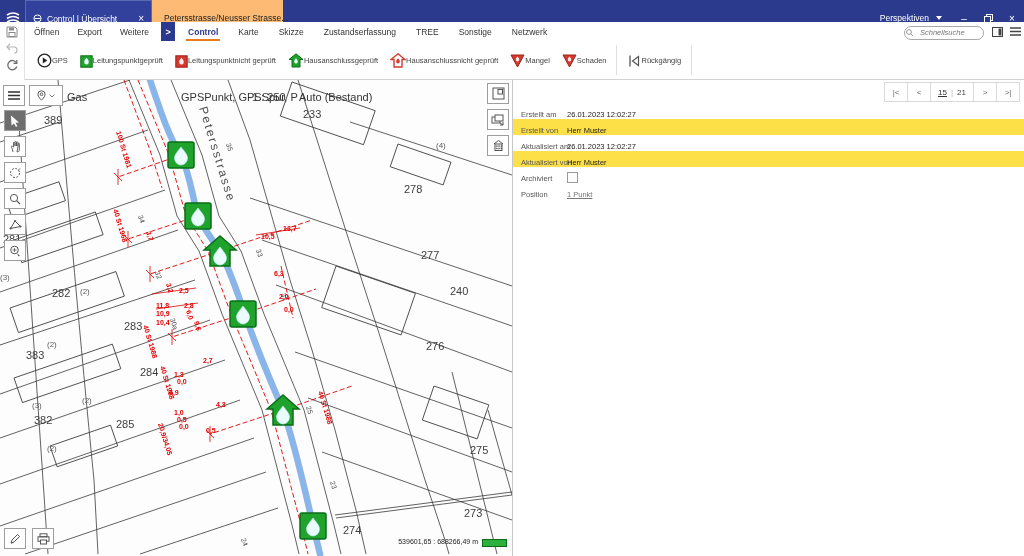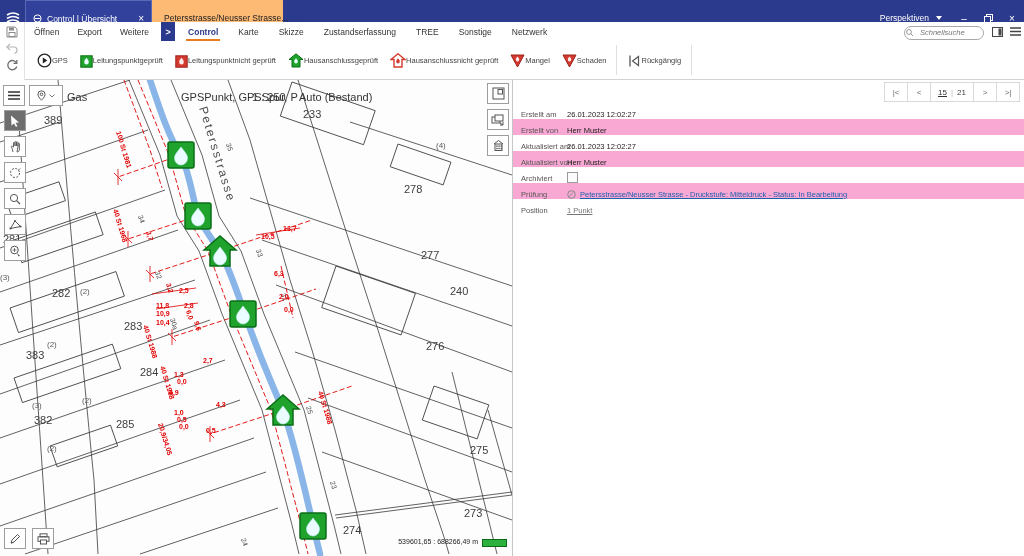--- a/index.html
+++ b/index.html
@@ -66,21 +66,21 @@
 
   
   .panel{flex:1;position:relative;background:#fff}
   .pager{position:absolute;top:2px;right:4px;display:flex;height:20px}
   .pcell{border:1px solid #d9d9d9;margin-left:-1px;min-width:24px;display:flex;align-items:center;justify-content:center;font-size:8px;color:#666;background:#fff}
   .pnum{min-width:44px;gap:4px;color:#444}
   .pnum .cur{text-decoration:underline;color:#333}
   .pnum .sep{color:#bbb}
   .fields{position:absolute;top:23px;left:0;right:0}
   .prow{height:16px;display:flex;align-items:flex-end;font-size:7.5px}
-  .prow.alt{background:#f9a8d4}
+  .prow.alt{background:#fde047}
   .plabel{width:54px;padding-left:8px;color:#555;flex-shrink:0;white-space:nowrap}
   .pval{color:#222;display:flex;align-items:center;gap:4px;white-space:nowrap}
   a.plink{color:#1d5fae;text-decoration:underline;cursor:pointer}
   a.glink{color:#777;text-decoration:underline;cursor:pointer}
   .cbx{width:11px;height:11px;border:1px solid #9a9a9a;background:#fcfcfc}
 </style>
 </head>
 <body>
 
 <div id="root">
@@ -541,30 +541,20 @@
         <div class="prow alt">
           <div class="plabel">Aktualisiert von</div>
           <div class="pval">Herr Muster</div>
         </div>
         <div class="prow">
           <div class="plabel">Archiviert</div>
           <div class="pval">
               <span class="cbx"></span>
             </div>
         </div>
-        <div class="prow alt">
-          <div class="plabel">Prüfung</div>
-          <div class="pval">
-            <svg width="9" height="9" viewBox="0 0 9 9">
-                <circle cx="4.5" cy="4.5" r="3.8" stroke="#888" fill="none"></circle>
-                <path d="M2.8 5.8 L6 2.6 M2.8 5.8 L2.6 6.4" stroke="#888"></path>
-              </svg>
-            <a class="plink">Petersstrasse/Neusser Strasse - Druckstufe: Mitteldruck - Status: In Bearbeitung</a>
-          </div>
-        </div>
         <div class="prow">
           <div class="plabel">Position</div>
           <div class="pval">
               <a class="glink">1 Punkt</a>
             </div>
         </div>
       </div>
     </div>
   </div>
 </div>

